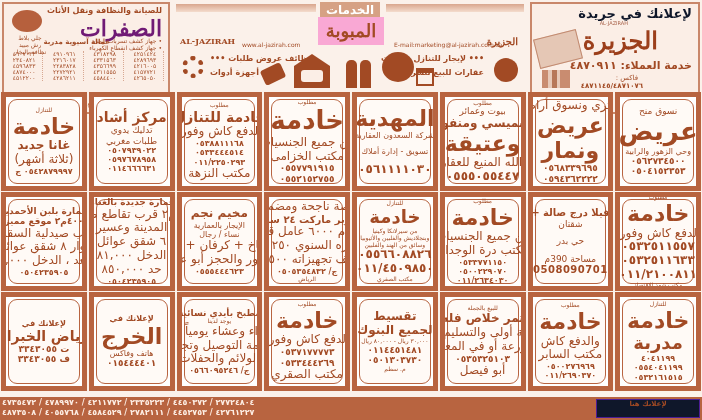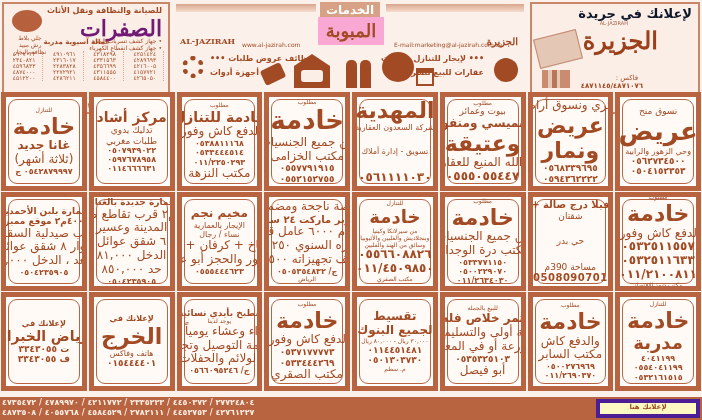--- a/index.html
+++ b/index.html
@@ -55,40 +55,41 @@
 
   
   .grid { position: absolute; left: 1px; top: 92px; width: 700px; display: grid; grid-template-columns: repeat(8, 1fr); grid-auto-rows: 99px; column-gap: 2px; row-gap: 1px; }
   .ad { position: relative; border: 5px solid #b86440; background: #fff; padding: 0; overflow: hidden; }
   .ad-inner { position: absolute; inset: 2px; border: 1px solid #b86440; border-radius: 9px; background: #fffaf6; display: flex; flex-direction: column; align-items: center; justify-content: center; text-align: center; padding: 1px 2px; }
   .l { color: #a24a24; line-height: 1.15; white-space: nowrap; }
   .s6 { font-size: 6px; } .s7 { font-size: 12px; } .s8 { font-size: 8px; } .s9 { font-size: 9px; } .s10 { font-size: 10px; }
   .s12 { font-size: 12px; } .s14 { font-size: 14px; } .s18 { font-size: 18px; } .s22 { font-size: 22px; } .s26 { font-size: 26px; }
   .b { font-weight: bold; }
   .num { direction: ltr; letter-spacing: 0.5px; font-weight: bold; }
-  .sp { margin-top: 15px; }
+  .sp { margin-top: 7px; }
 
   
   .bottom { position: absolute; left: 0; top: 397px; width: 702px; height: 23px; background: #b86440; }
   .bottom-nums { position: absolute; left: 2px; top: 1px; width: 590px; color: #fdeee4; font-size: 8px; font-weight: bold; line-height: 10px; direction: ltr; text-align: left; letter-spacing: 1px; white-space: nowrap; overflow: hidden; }
-  .bottom-box { position: absolute; right: 2px; top: 2px; width: 104px; height: 19px; background: #fef9c3; border: 4px solid #4c1d95; text-align: center; color: #a24a24; }
+  .bottom-box { position: absolute; right: 2px; top: 2px; width: 104px; height: 19px; background: #0f172a; border: 1px solid #4c1d95; text-align: center; color: #a24a24; }
   .bottom-box .t { font-size: 7px; font-weight: bold; line-height: 8px; }
   .bottom-box .n { font-size: 13px; font-weight: bold; line-height: 9px; direction: ltr; margin-top: 24px; }
 </style>
 </head>
 <body>
 
 <div class="page">
 
   <div class="header">
 
     <div class="hdr-box hdr-right">
       <div class="ad-title-strip">لإعلانك في جريدة</div>
       <div class="jaz-mini">AL-JAZIRAH</div>
       <div class="jaz-logo">الجزيرة</div>
+      <div class="jaz-service">خدمة العملاء: ٤٨٧٠٩١١</div>
       <div class="jaz-fax-l">فاكس :</div>
       <div class="jaz-fax">٤٨٧١١٤٥/٤٨٧١٠٧٦</div>
       <div class="newspaper"></div>
       <div class="buildings"></div>
     </div>
 
     <div class="hdr-box hdr-center">
       <div class="top-bar" style="left:0;width:140px;"></div>
       <div class="top-bar" style="left:210px;width:138px;"></div>
       <div class="ctr-title1">الخدمات</div>

